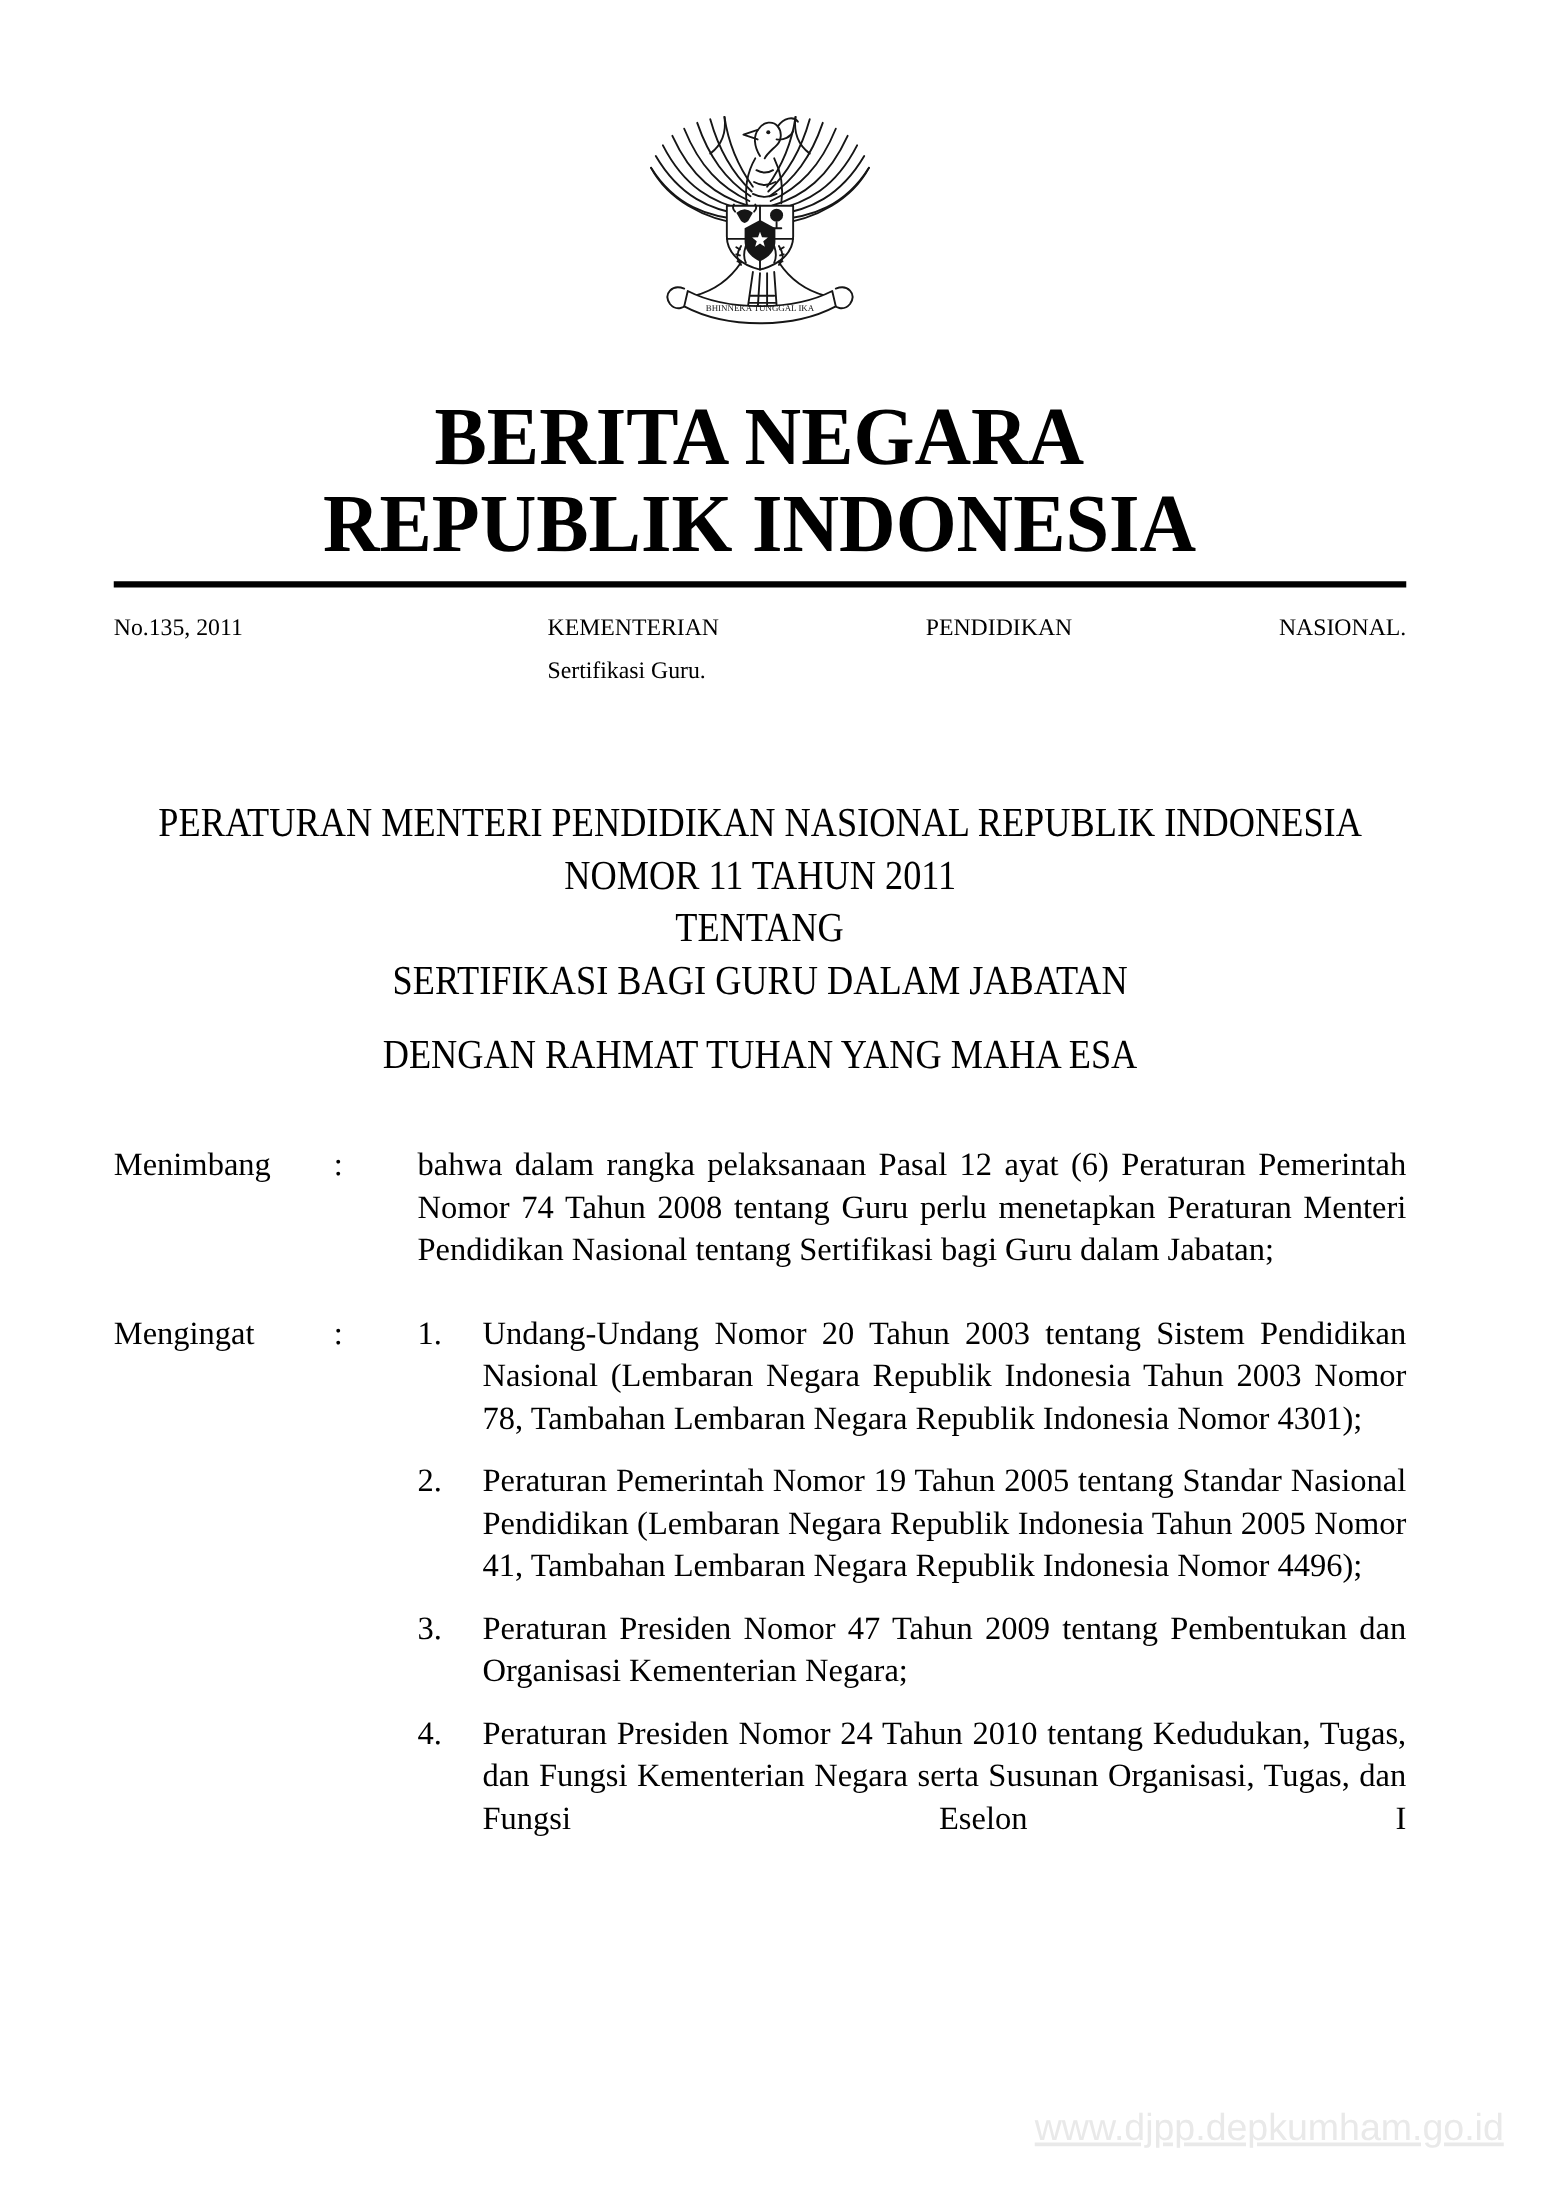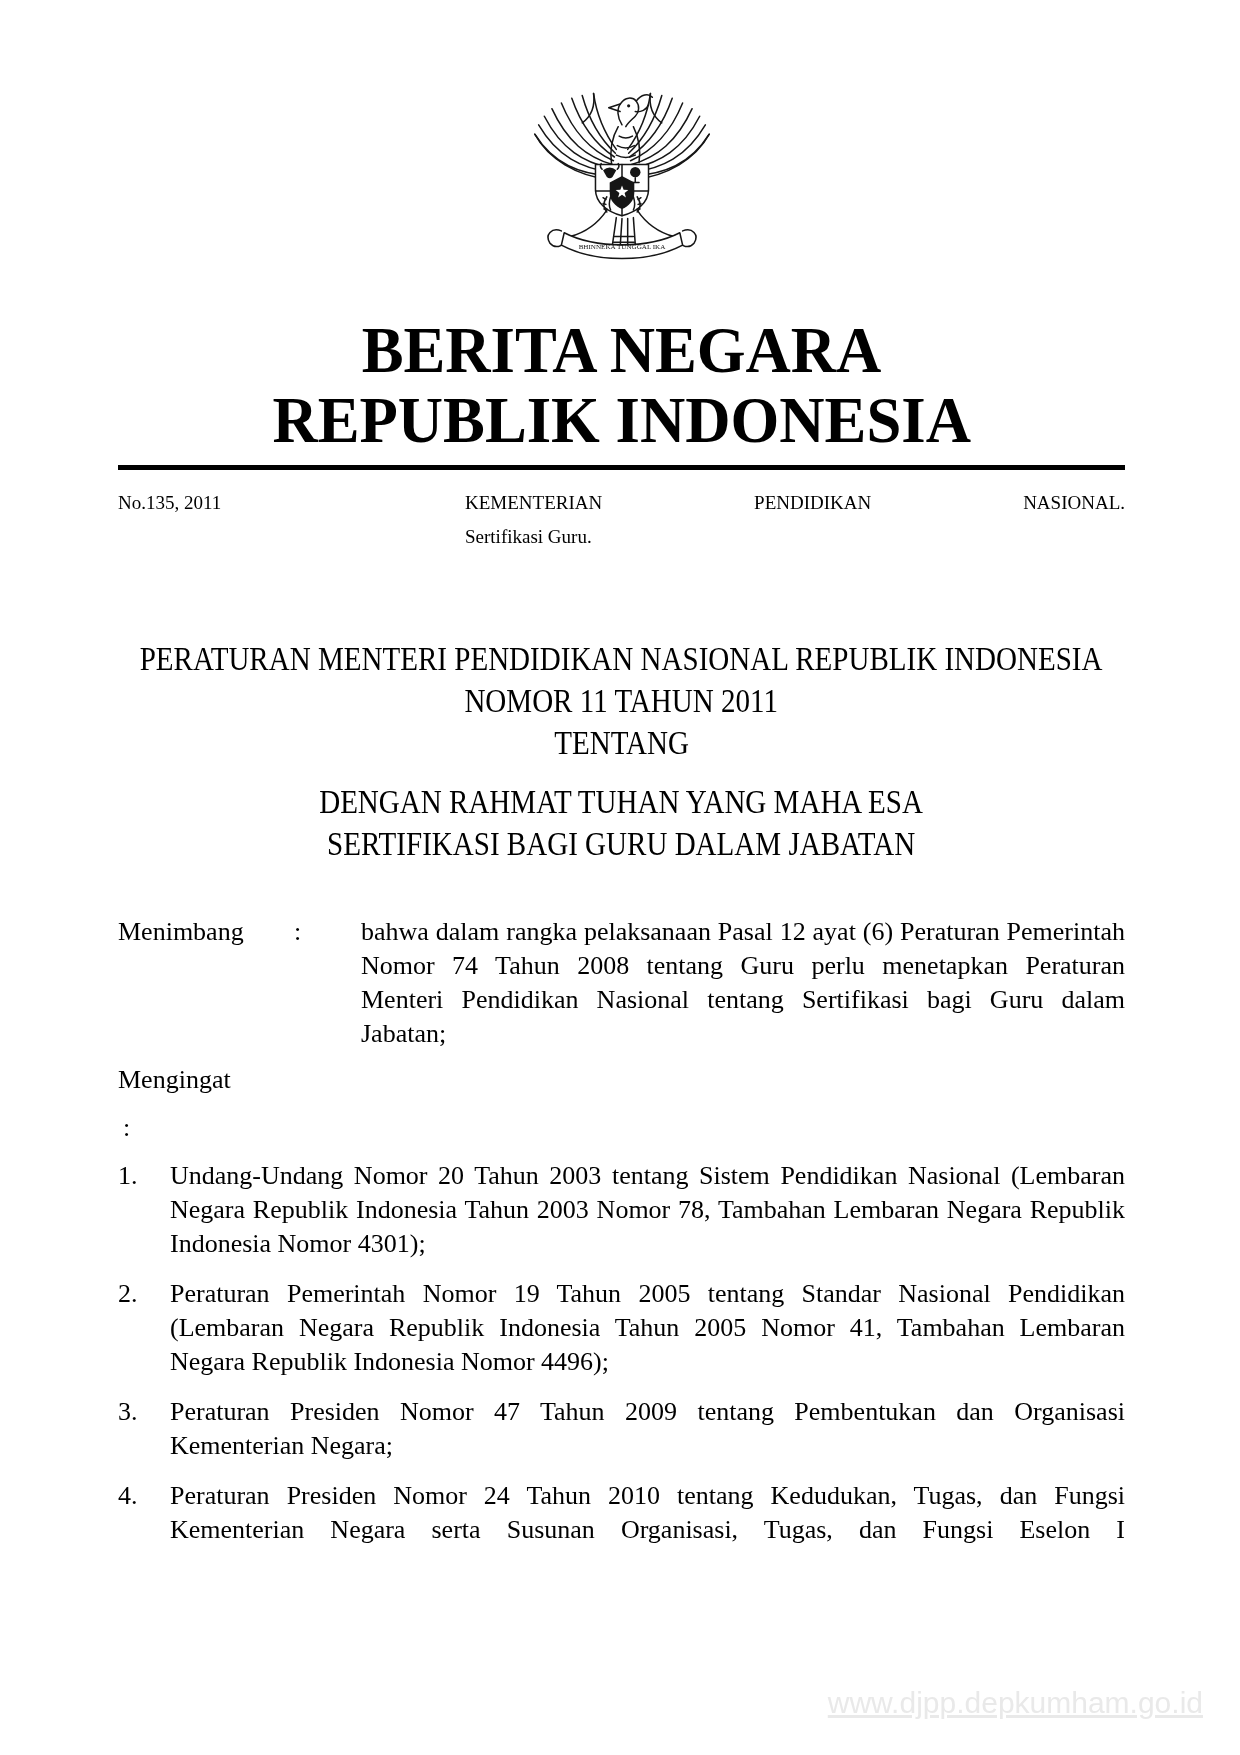--- a/index.html
+++ b/index.html
@@ -4,21 +4,21 @@
 <style>
   html, body { margin: 0; padding: 0; }
   body {
     width: 1240px; height: 1755px;
     background: #ffffff;
     color: #000;
     font-family: "Liberation Serif", serif;
     position: relative;
     overflow: hidden;
   }
-  .page { padding: 85px 115px 0 118px; }
+  .page { padding: 85px 115px 0 91px; }
 
   
   .emblem-wrap { height: 180px; display: flex; justify-content: center; }
 
   
   .masthead { margin-top: 50px; text-align: left; font-weight: bold;
               font-size: 66px; line-height: 70px;
               display: flex; flex-direction: column; align-items: center; }
   .masthead .mline { display: inline-block; white-space: nowrap;
                      transform: scaleX(0.95); }
@@ -34,21 +34,21 @@
   .doc-title { margin-top: 84px; display: flex; flex-direction: column;
                align-items: center; font-size: 33px; }
   .doc-title .tline { line-height: 42px; }
   .squeeze { display: inline-block; white-space: nowrap; transform: scaleX(0.88); }
   .tline.invocation { margin-top: 17px; }
   .tline.authority  { margin-top: 8px; }
 
   
   .clause { display: flex; font-size: 26px; line-height: 34px; gap: 14px; }
   .clause.considering { margin-top: 50px; }
-  .clause.recalling   { margin-top: 12px; flex-direction: column; }
+  .clause.recalling   { margin-top: 33px; }
   .clause-label { width: 157px; flex: none; }
   .clause-colon { width: 58px; flex: none; padding-left: 5px; box-sizing: border-box; }
   .clause-body { flex: 1; text-align: justify; }
 
   .ref-item { display: flex; }
   .ref-item + .ref-item { margin-top: 16px; }
   .ref-num { width: 52px; flex: none; }
   .ref-text { flex: 1; text-align: justify; }
   .ref-text.cont { text-align-last: justify; }
 
@@ -144,22 +144,22 @@
     <div class="header-right">
       <div class="jline">KEMENTERIAN PENDIDIKAN NASIONAL.</div>
       <div>Sertifikasi Guru.</div>
     </div>
   </div>
 
   <div class="doc-title">
     <div class="tline"><span class="squeeze">PERATURAN MENTERI PENDIDIKAN NASIONAL REPUBLIK INDONESIA</span></div>
     <div class="tline"><span class="squeeze">NOMOR 11 TAHUN 2011</span></div>
     <div class="tline"><span class="squeeze">TENTANG</span></div>
+    <div class="tline"><span class="squeeze">SERTIFIKASI BAGI GURU DALAM JABATAN</span></div>
     <div class="tline invocation"><span class="squeeze">DENGAN RAHMAT TUHAN YANG MAHA ESA</span></div>
-    <div class="tline"><span class="squeeze">SERTIFIKASI BAGI GURU DALAM JABATAN</span></div>
   </div>
 
   <div class="clause considering">
     <div class="clause-label">Menimbang</div>
     <div class="clause-colon">:</div>
     <div class="clause-body">bahwa dalam rangka pelaksanaan Pasal 12 ayat (6) Peraturan Pemerintah Nomor 74 Tahun 2008 tentang Guru perlu menetapkan Peraturan Menteri Pendidikan Nasional tentang Sertifikasi bagi Guru dalam Jabatan;</div>
   </div>
 
   <div class="clause recalling">
     <div class="clause-label">Mengingat</div>

